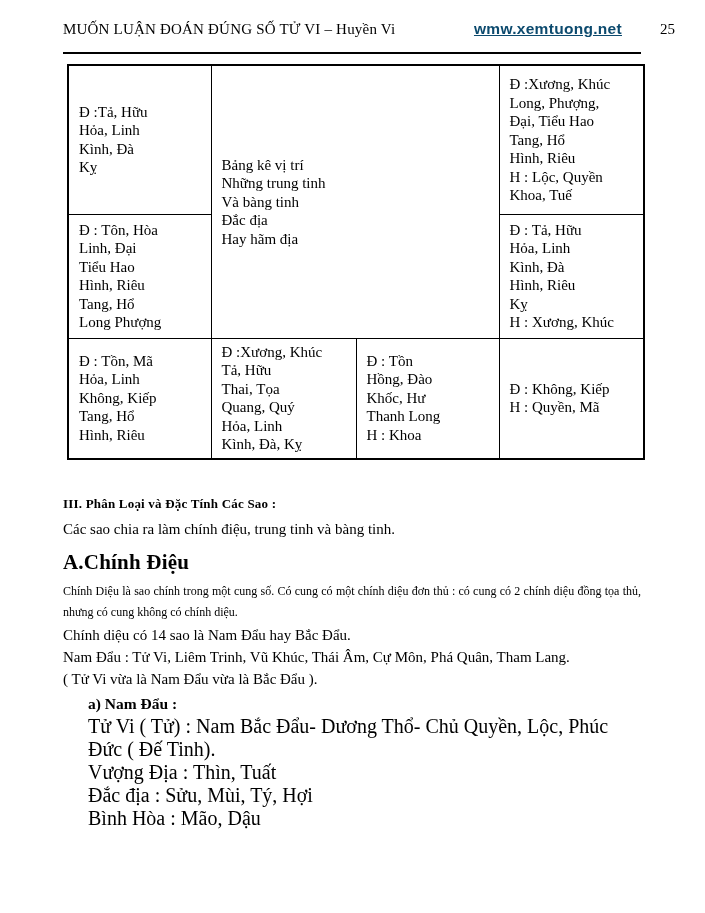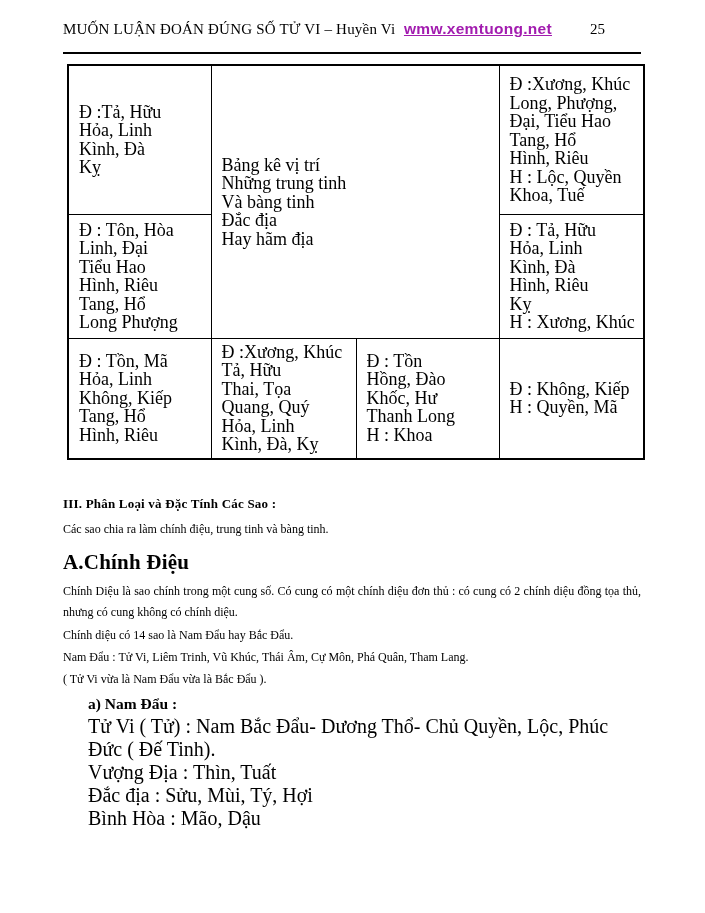--- a/index.html
+++ b/index.html
@@ -9,37 +9,37 @@
     width: 705px;
     height: 913px;
     background: #ffffff;
     color: #000000;
     font-family: "Liberation Serif", "DejaVu Serif", serif;
     overflow: hidden;
   }
   .header {
     display: flex;
     align-items: baseline;
-    padding: 20px 100px 0 63px;
+    padding: 20px 30px 0 63px;
   }
   .header-title {
     font-size: 15px;
     letter-spacing: 0.2px;
     white-space: nowrap;
   }
   .header-right {
     margin-left: auto;
     display: flex;
     align-items: baseline;
   }
   .site-link {
     font-family: "Liberation Sans", "DejaVu Sans", sans-serif;
     font-weight: bold;
     font-size: 15.5px;
-    color: #a21caf;
+    color: #0c4a6e;
     text-decoration: underline;
     cursor: pointer;
     letter-spacing: 0.3px;
   }
   .page-num {
     font-size: 15px;
     margin-left: 38px;
   }
   .rule {
     height: 2px;
@@ -49,21 +49,21 @@
   table.tbl {
     border-collapse: collapse;
     border: 2px solid #000000;
     margin: 10px 0 0 67px;
     table-layout: fixed;
   }
   table.tbl td {
     border: 1px solid #000000;
     vertical-align: middle;
     padding: 4px 0 4px 10px;
-    font-size: 18px;
+    font-size: 15px;
     line-height: 18.5px;
     white-space: pre-line;
     overflow: hidden;
     margin-left: 36px;
   }
   col.c1 { width: 143px; }
   col.c2 { width: 145px; }
   col.c3 { width: 143px; }
   col.c4 { width: 145px; }
   tr.r1 { height: 149px; }
@@ -87,21 +87,21 @@
     margin-top: 10px;
     letter-spacing: 0.2px;
   }
   .para {
     font-size: 12px;
     line-height: 21.5px;
     text-align: justify;
     margin-top: 6px;
   }
   .bline {
-    font-size: 12px;
+    font-size: 15px;
     line-height: 22.3px;
   }
   .sub-heading {
     font-size: 15.5px;
     font-weight: bold;
     margin: 4px 0 2px 25px;
   }
   .sub-line {
     font-size: 20px;
     line-height: 23px;

